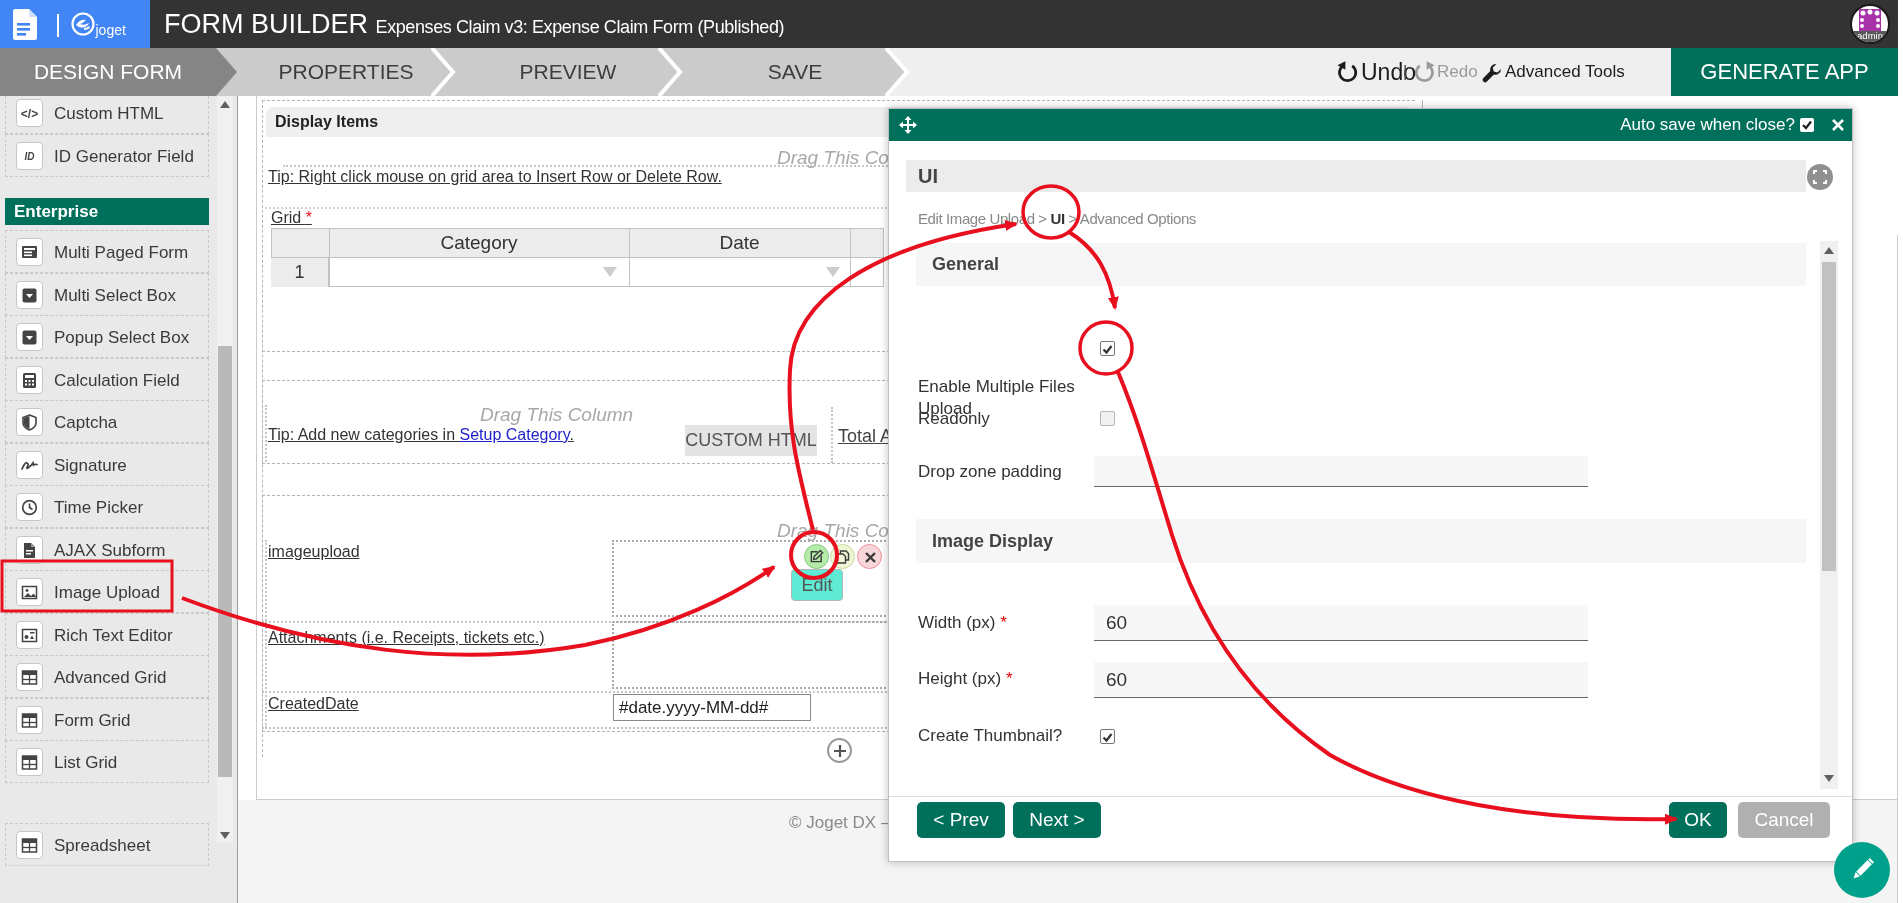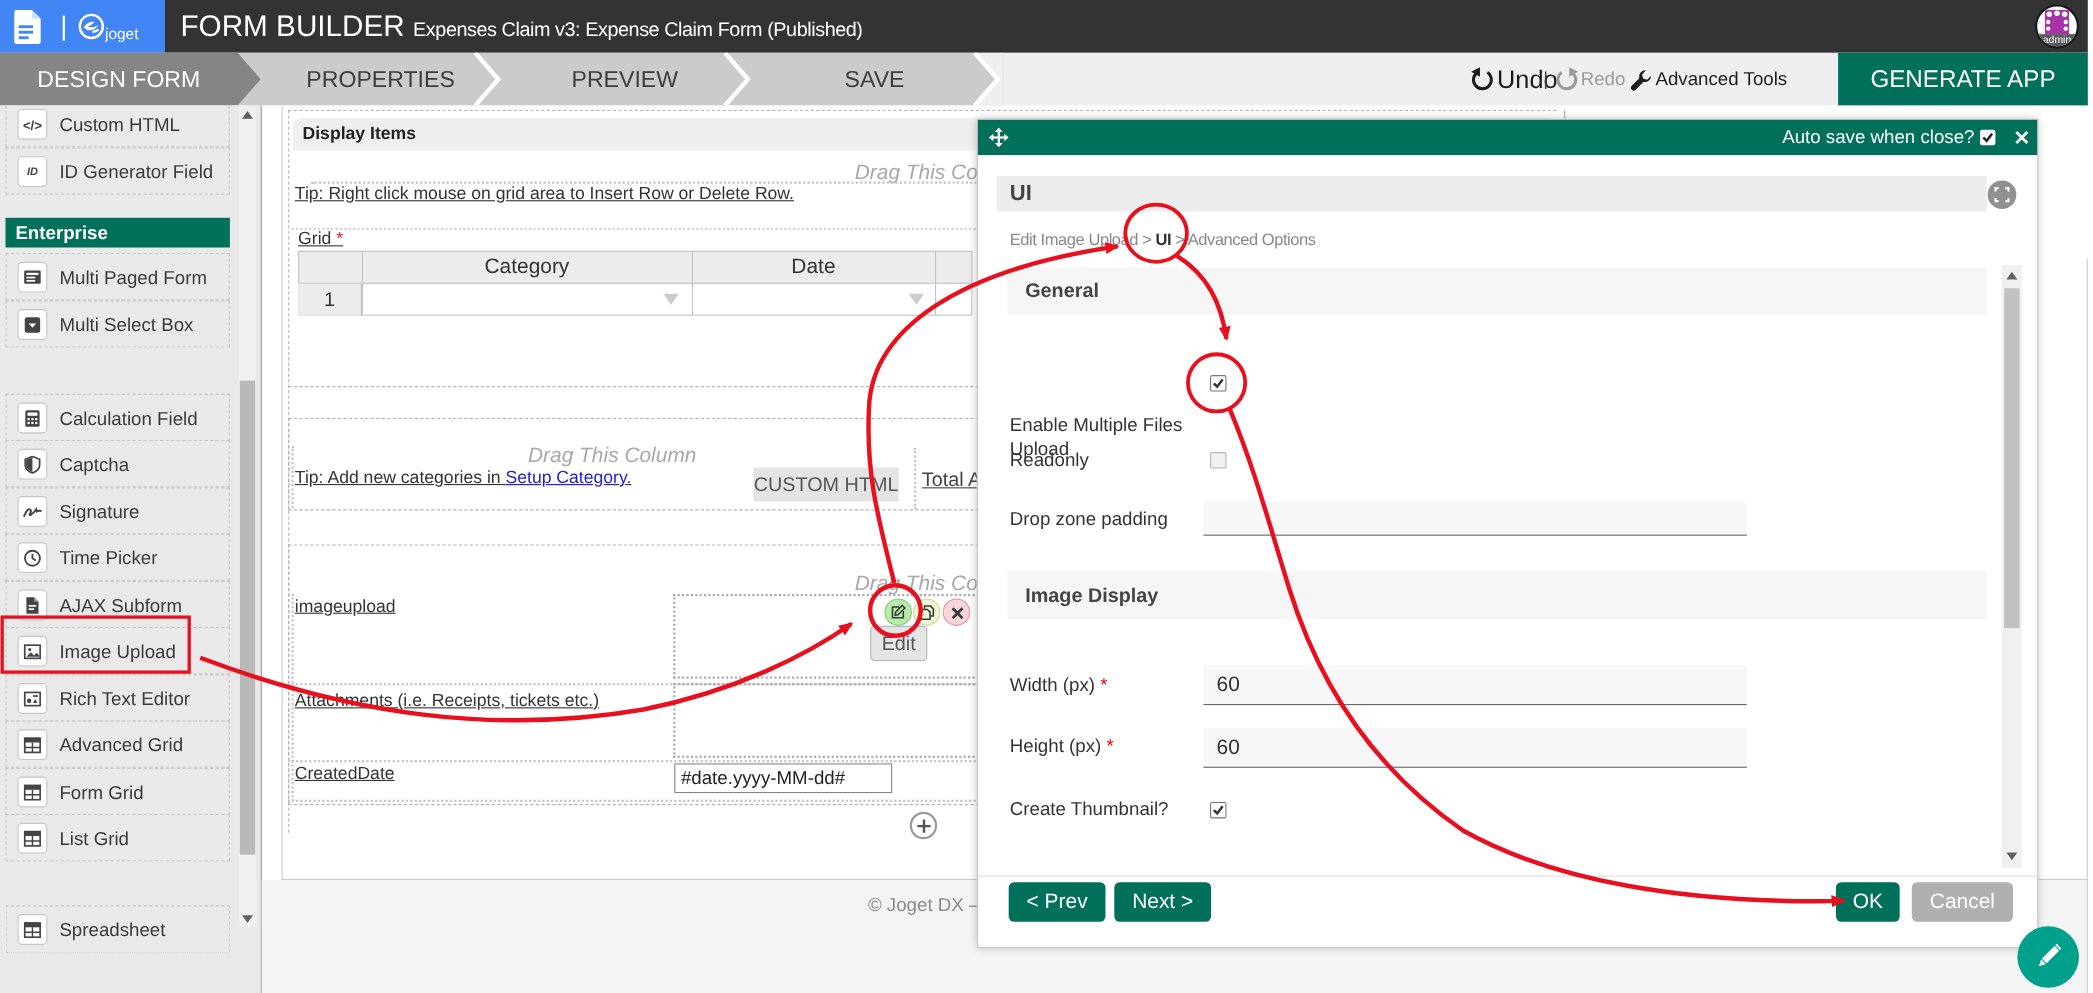--- a/index.html
+++ b/index.html
@@ -129,20 +129,27 @@
         </svg></div>
     <div class="slbl">Multi Paged Form</div>
   </div>
   <div class="sitem" style="top:176.5px;">
     <div class="sicon"><svg width="17" height="17" viewBox="0 0 17 17" style="margin-top:5px;">
           <rect x="1.5" y="1.5" width="14" height="14" rx="2" fill="#444"></rect>
           <polygon points="5,7 12,7 8.5,11" fill="#fff"></polygon>
         </svg></div>
     <div class="slbl">Multi Select Box</div>
   </div>
+  <div class="sitem" style="top:219px;">
+    <div class="sicon"><svg width="17" height="17" viewBox="0 0 17 17" style="margin-top:5px;">
+          <rect x="1.5" y="1.5" width="14" height="14" rx="2" fill="#444"></rect>
+          <polygon points="5,7 12,7 8.5,11" fill="#fff"></polygon>
+        </svg></div>
+    <div class="slbl">Popup Select Box</div>
+  </div>
   <div class="sitem" style="top:261.5px;">
     <div class="sicon"><svg width="17" height="17" viewBox="0 0 17 17" style="margin-top:5px;">
           <rect x="2" y="1" width="13" height="15" rx="1.5" fill="#444"></rect>
           <rect x="4" y="3" width="9" height="3" fill="#fff"></rect>
           <g fill="#fff">
             <rect x="4" y="8" width="2" height="2"></rect>
             <rect x="7.5" y="8" width="2" height="2"></rect>
             <rect x="11" y="8" width="2" height="2"></rect>
             <rect x="4" y="11.5" width="2" height="2"></rect>
             <rect x="7.5" y="11.5" width="2" height="2"></rect>
@@ -303,21 +310,21 @@
   <svg width="14" height="14" viewBox="0 0 14 14" style="margin:5px 0 0 5px;">
       <path d="M4.5 3.5 L4.5 1 L10 1 L12.5 3.5 L12.5 10 L9.5 10" fill="none" stroke="#3a3a3a" stroke-width="1.4"></path>
       <path d="M1.5 4 L7 4 L9.5 6.5 L9.5 13 L1.5 13 Z" fill="none" stroke="#3a3a3a" stroke-width="1.4"></path>
     </svg>
 </div>
 <div class="abs" style="left:857px;top:544px;width:25px;height:25px;border-radius:50%;background:#f7d7da;border:1px solid #ef8f9a;">
   <svg width="13" height="13" viewBox="0 0 13 13" style="margin:6px 0 0 6px;">
       <path d="M2 2 L11 11 M11 2 L2 11" stroke="#3a3a3a" stroke-width="2.4"></path>
     </svg>
 </div>
-<div class="abs" style="left:791px;top:569px;width:52px;height:32px;background:#e5e5e5;border:1px solid #b5b5b5;border-radius:4px;font-size:18px;color:#555;text-align:center;line-height:31px;">Edit</div>
+<div class="abs" style="left:791px;top:569px;width:52px;height:32px;background:#5eead4;border:1px solid #b5b5b5;border-radius:4px;font-size:18px;color:#555;text-align:center;line-height:31px;">Edit</div>
 
 <div class="abs" style="left:827px;top:738px;width:25px;height:25px;border-radius:50%;border:2px solid #999;background:#fff;">
   <svg width="14" height="14" viewBox="0 0 14 14" style="margin:4px 0 0 4px;">
       <path d="M7 1 L7 13 M1 7 L13 7" stroke="#555" stroke-width="2.2"></path>
     </svg>
 </div>
 <div class="abs" style="left:789px;top:813px;font-size:17px;color:#8a8a8a;white-space:nowrap;">© Joget DX – &nbsp;Built with love</div>
 
 <div class="abs" id="modal" style="z-index:10;">
   <div class="abs" style="left:0;top:0;width:963px;height:32px;background:#00705b;"></div>

